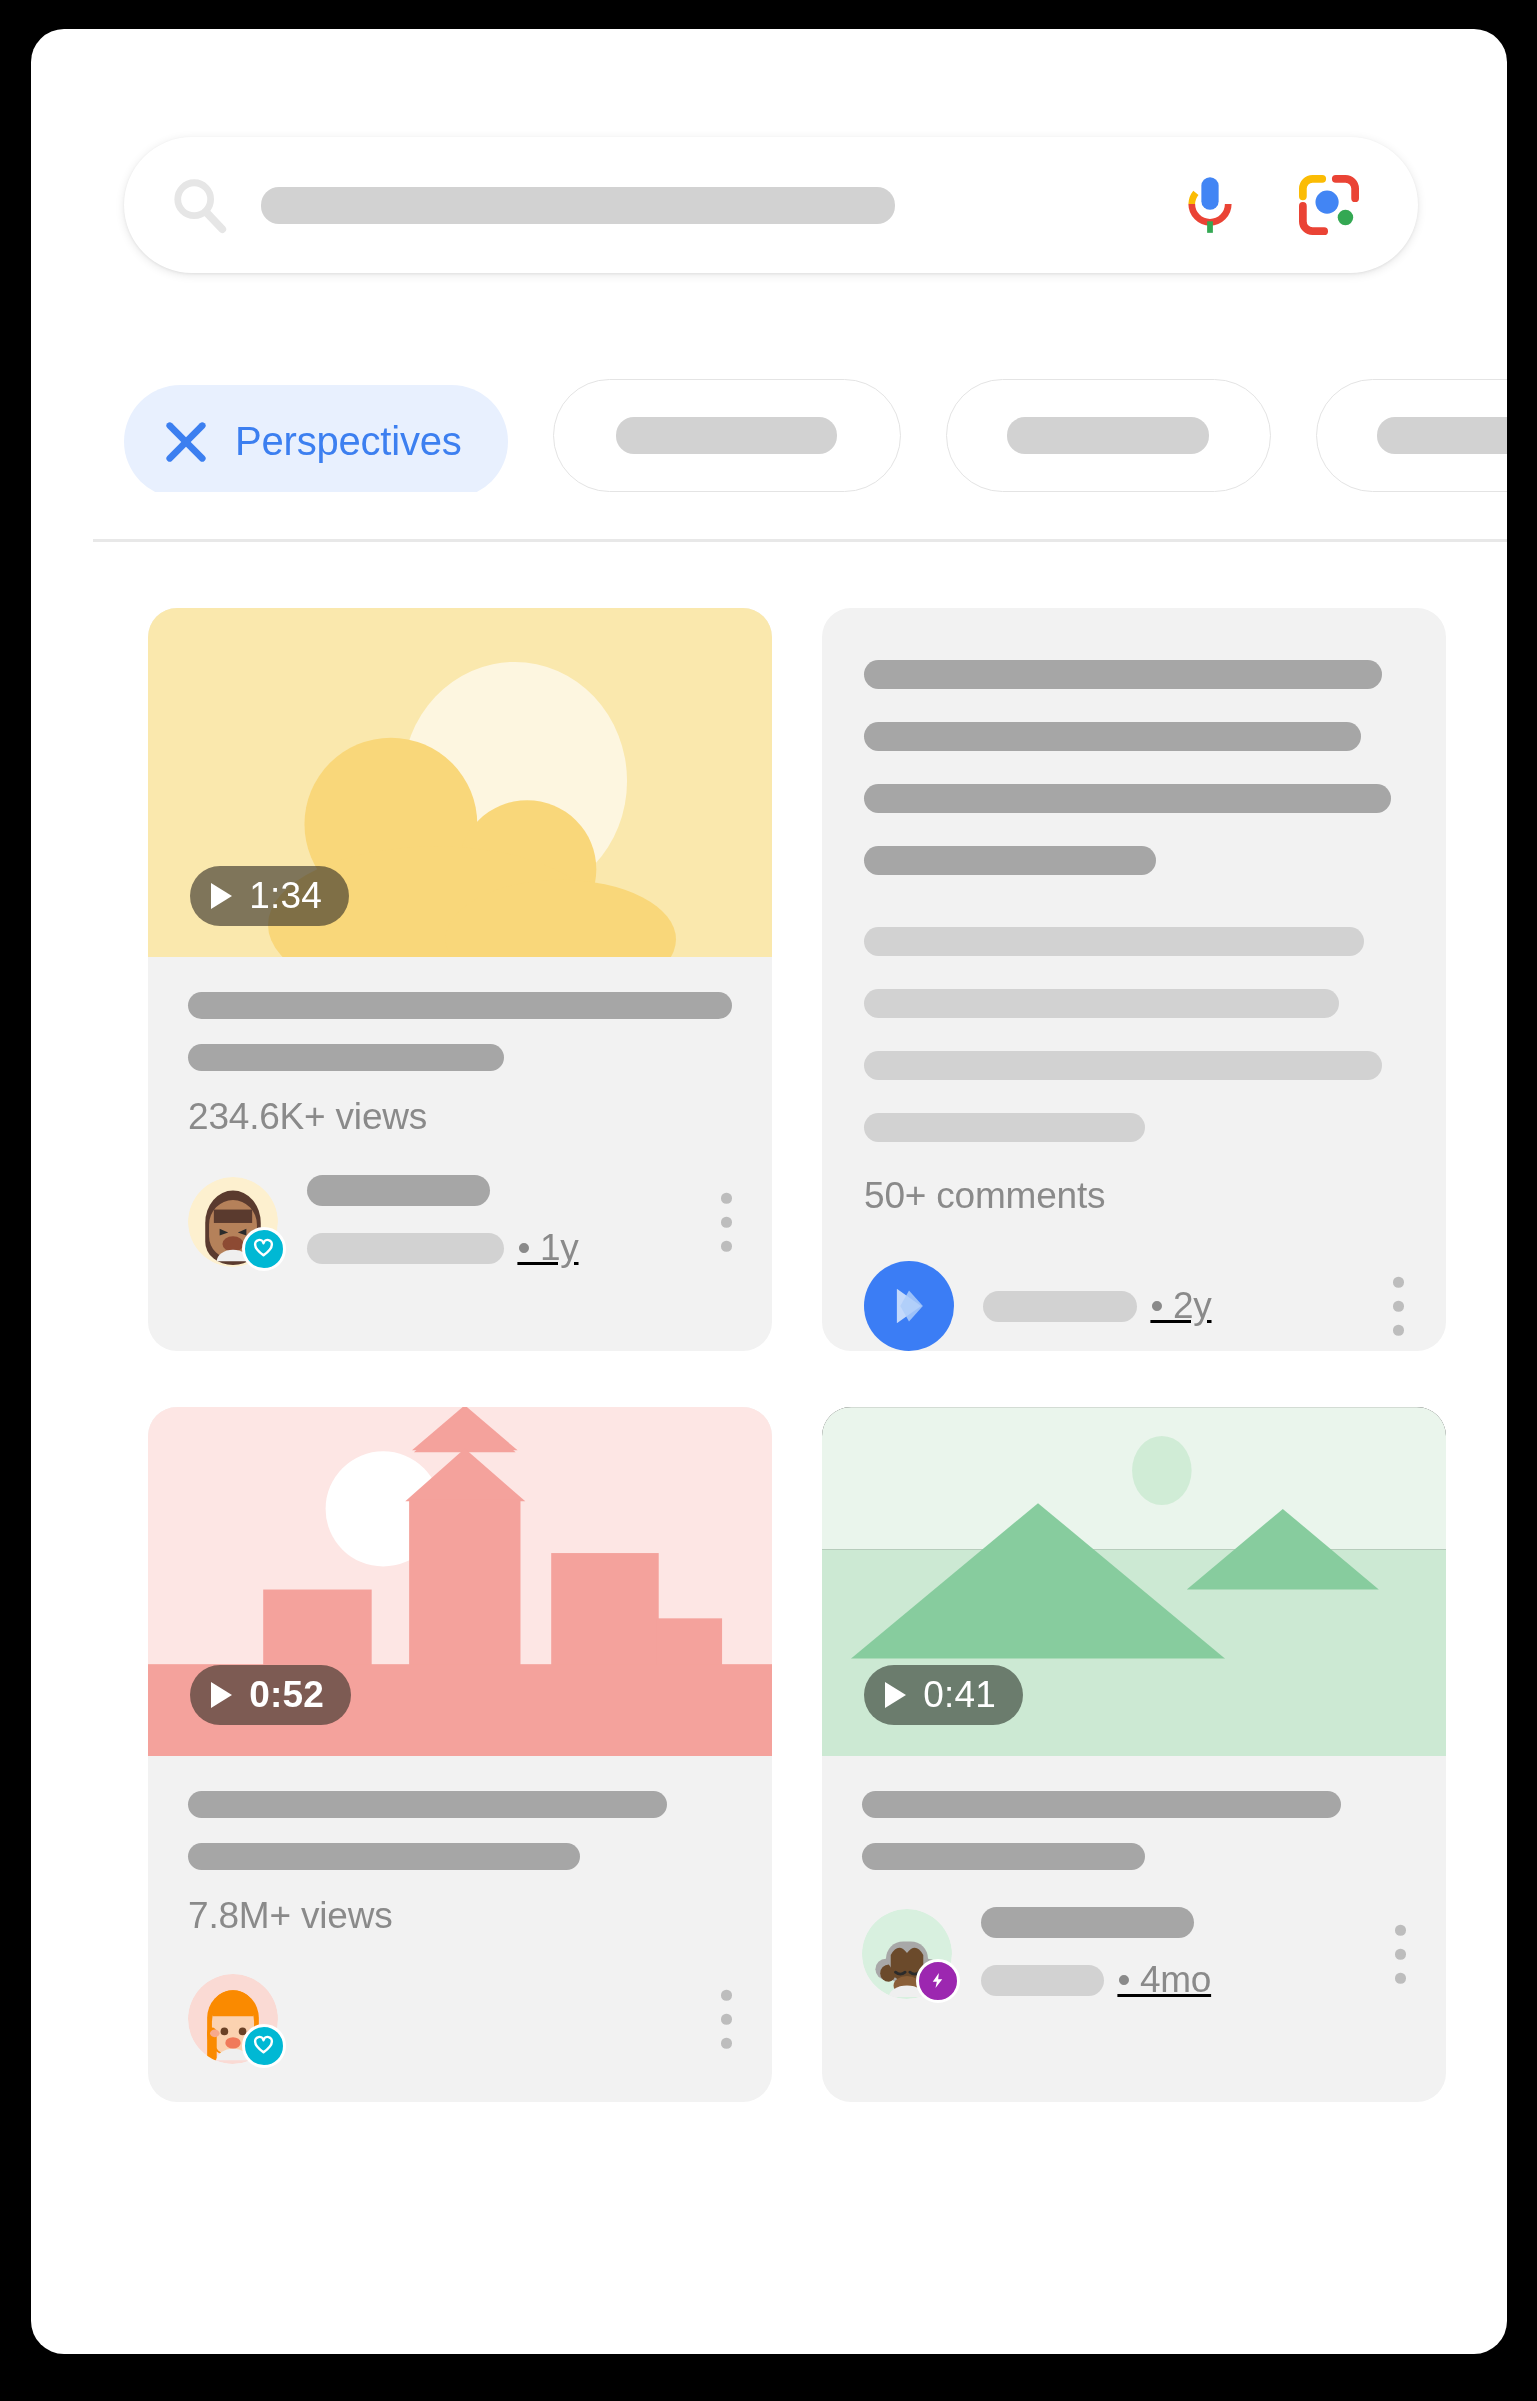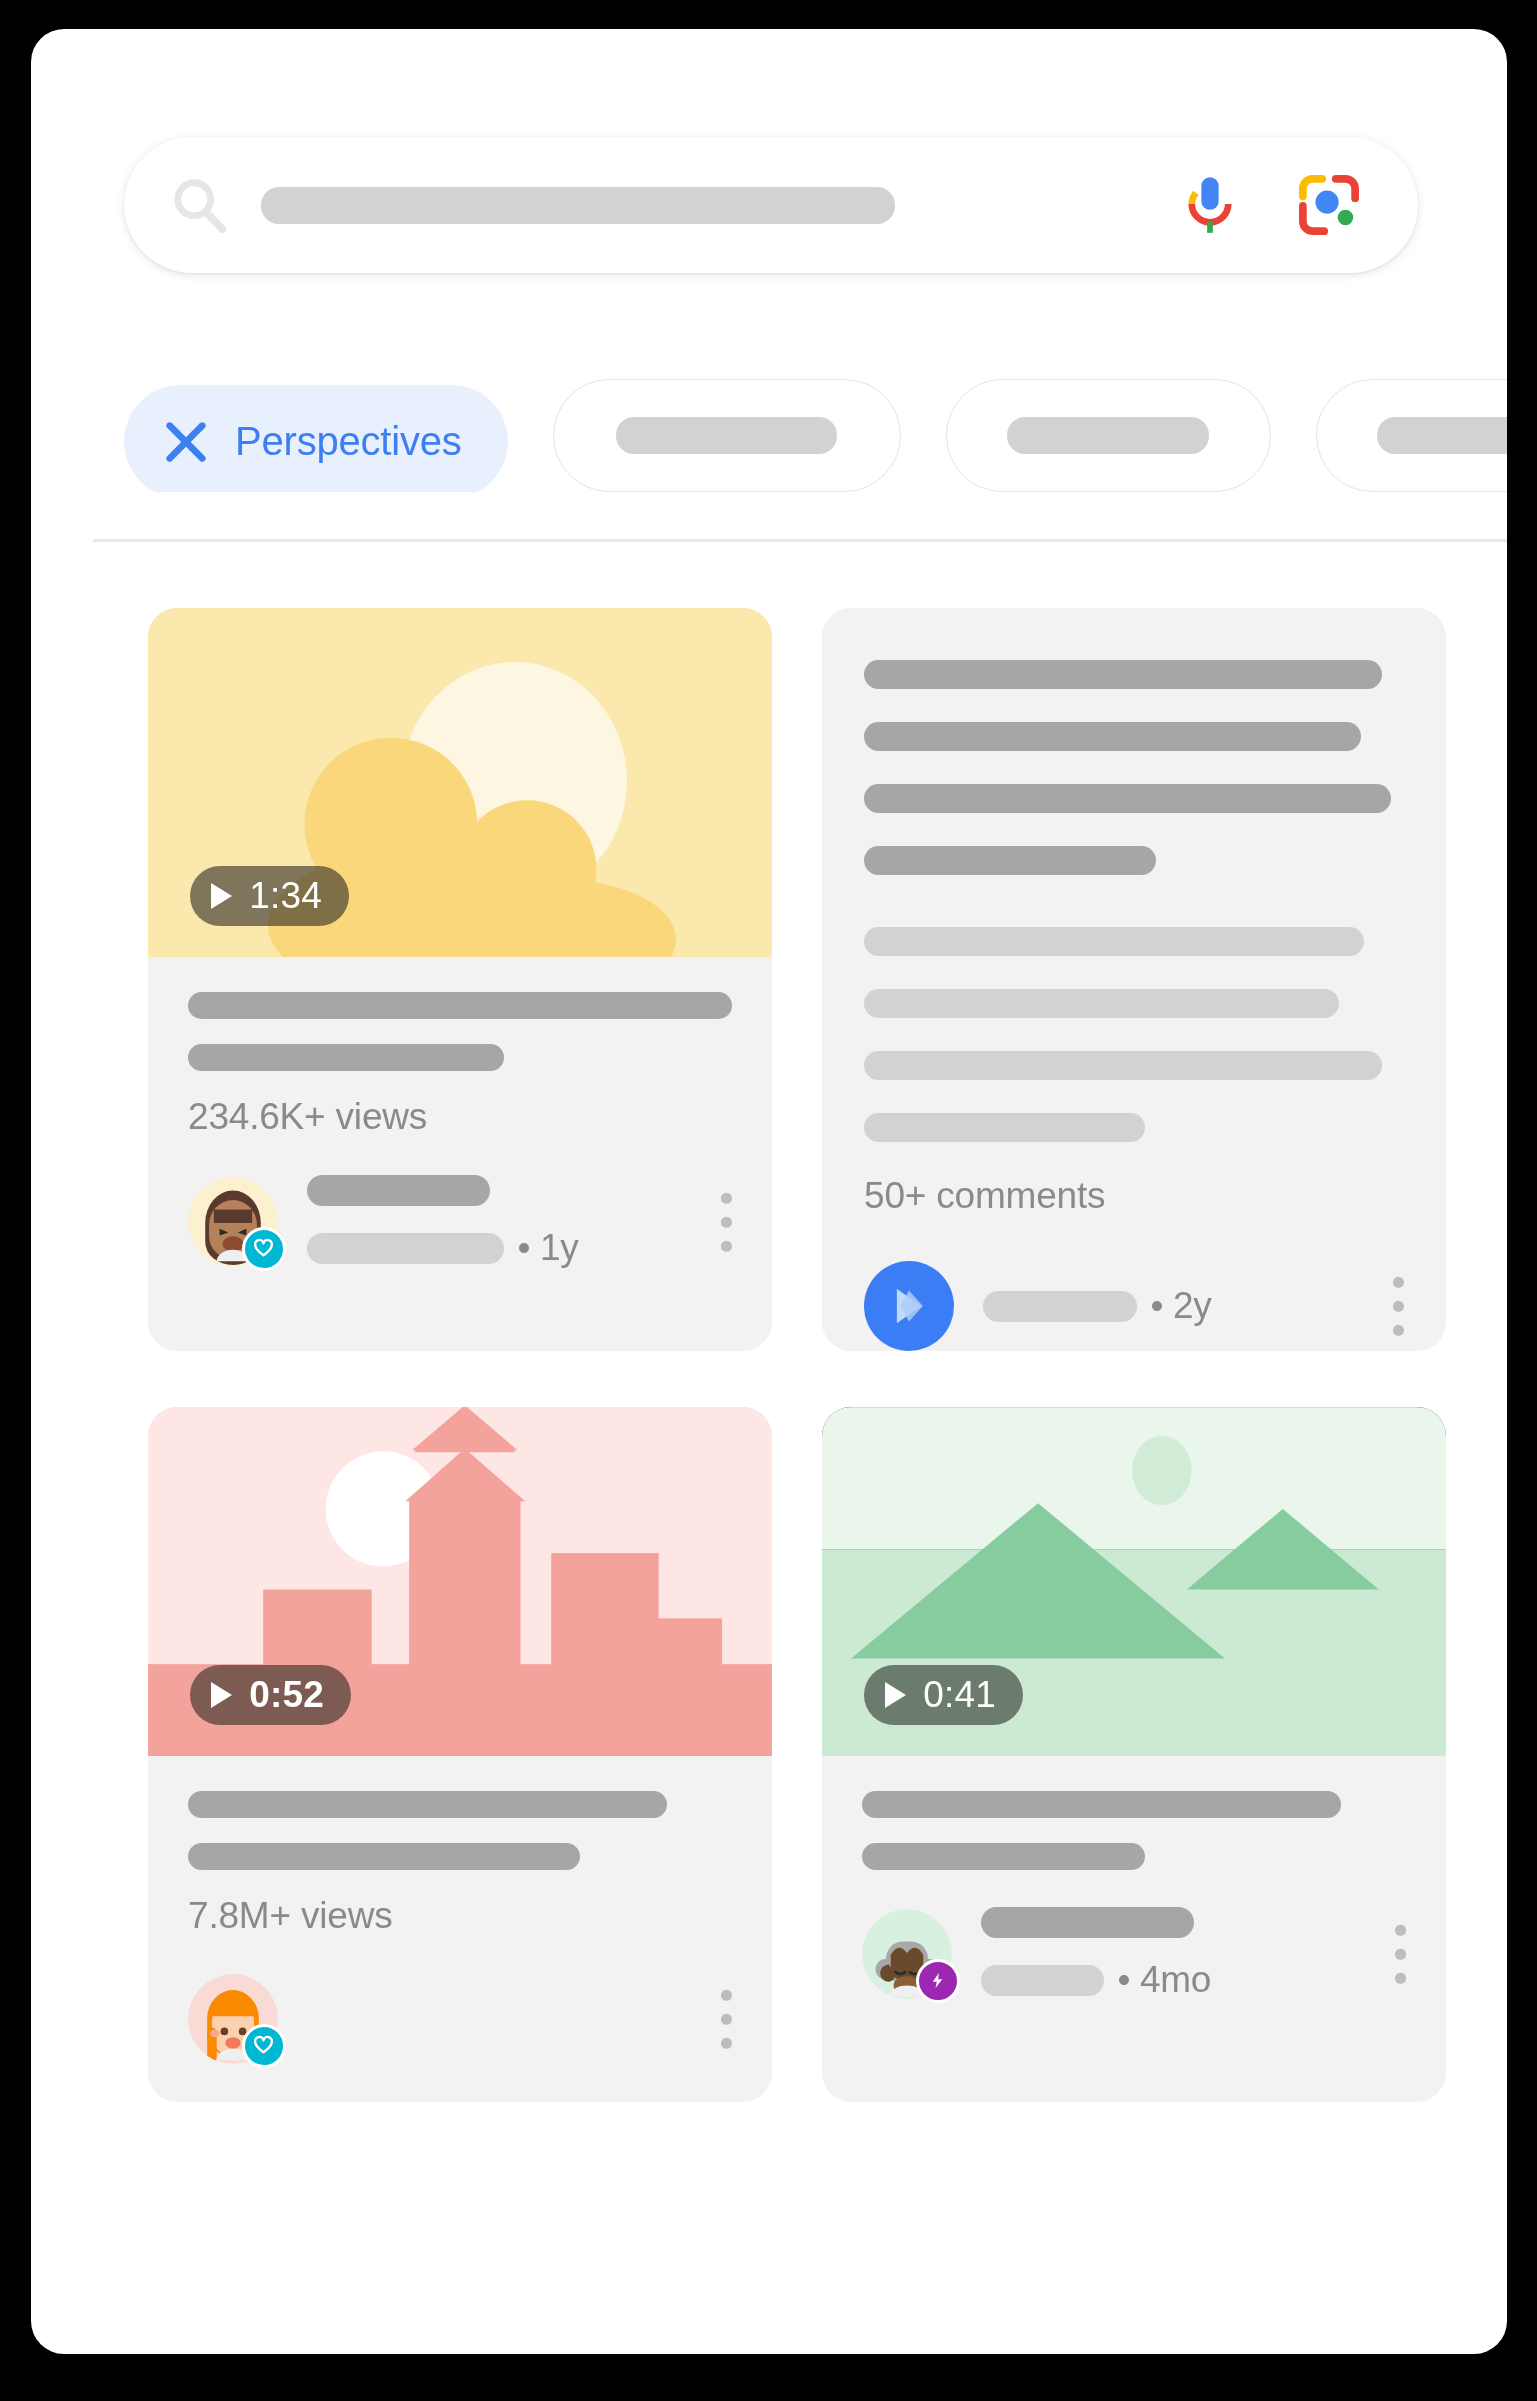--- a/index.html
+++ b/index.html
@@ -138,20 +138,21 @@
     color: #8a8a8a;
     font-size: 37px;
     margin-top: 14px;
     letter-spacing: -0.2px;
   }
 
   .author-row {
     display: flex; align-items: center;
     margin-top: 37px;
     position: relative;
+    text-decoration: underline;
   }
   .avatar-wrap { position: relative; width: 90px; height: 90px; flex: 0 0 90px; }
   .avatar { width: 90px; height: 90px; border-radius: 50%; overflow: hidden; display: block; }
   .badge {
     position: absolute; right: -7.7px; bottom: -3.8px;
     width: 44px; height: 44px; border-radius: 50%;
     border: 3.8px solid #ffffff;
     display: flex; align-items: center; justify-content: center;
   }
   .badge.teal { background: #00b8d4; }

